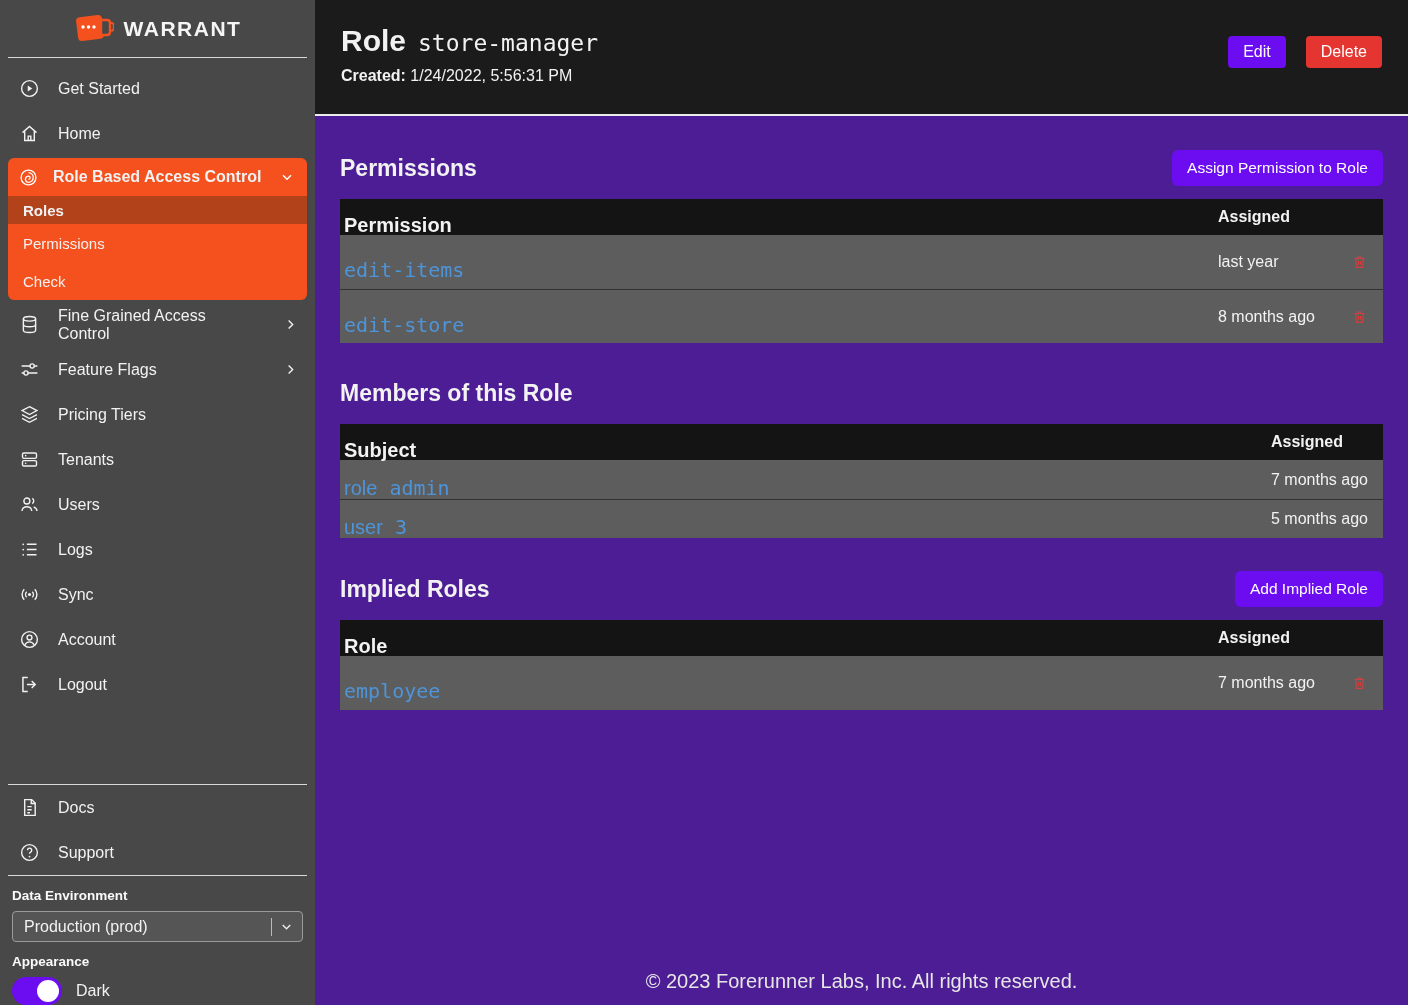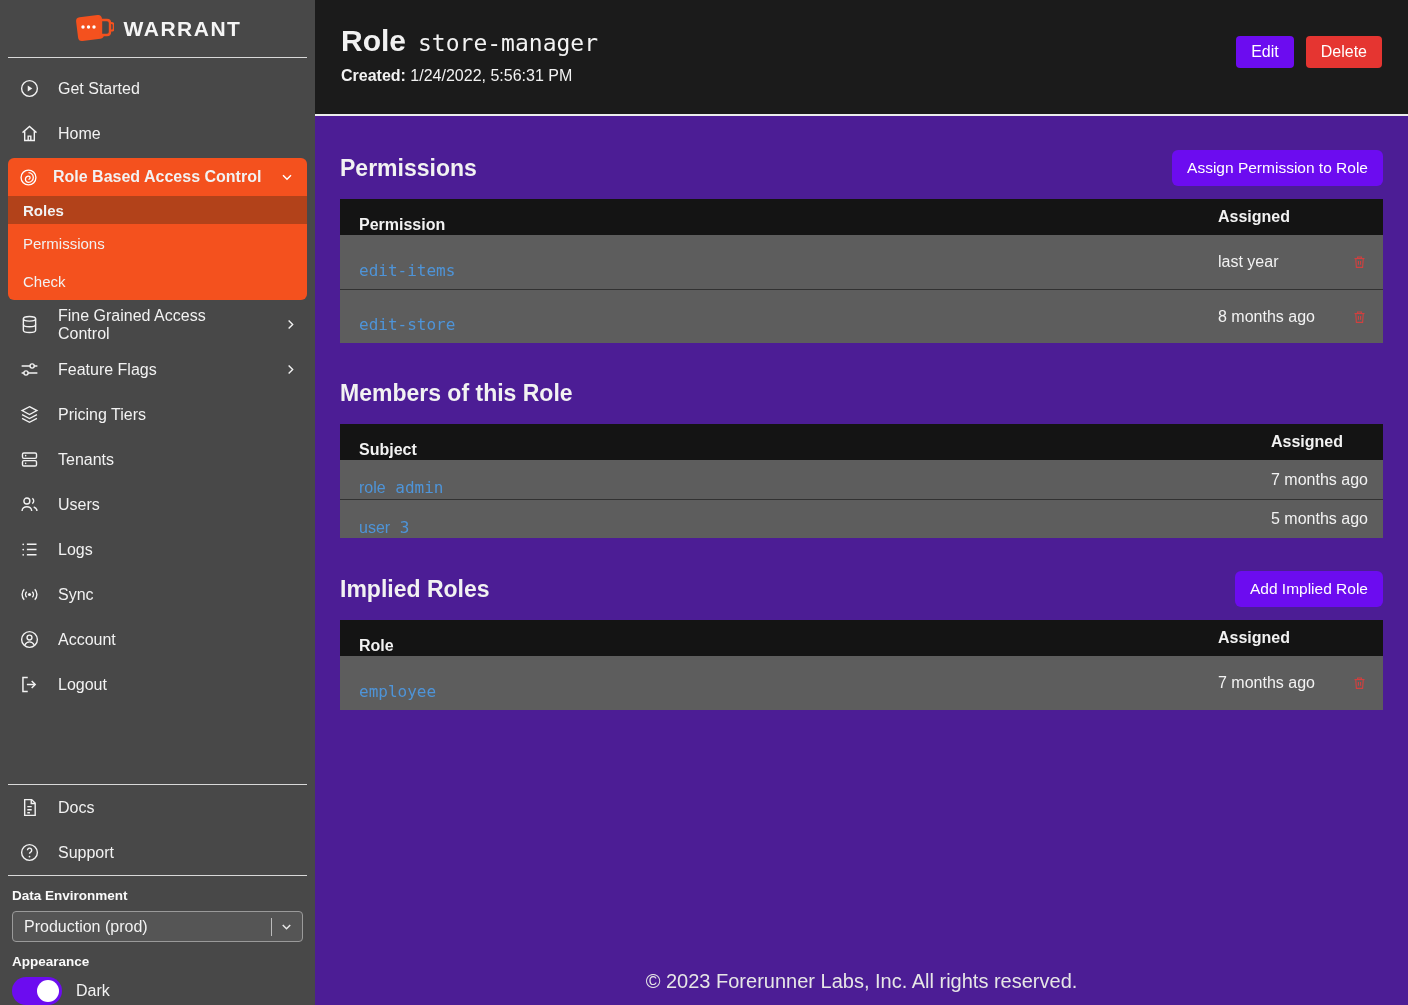--- a/index.html
+++ b/index.html
@@ -69,21 +69,21 @@
   .main-header {
     height:116px; background:#1b1b1b; border-bottom:2px solid #ececec;
     padding:0 26px; display:flex; justify-content:space-between; flex-shrink:0;
   }
   .mh-left { padding-top:24px; }
   .title-row { display:flex; align-items:baseline; gap:12px; }
   .entity-type { font-size:30px; font-weight:bold; }
   .entity-id { font-family:"DejaVu Sans Mono", monospace; font-size:23px; font-weight:500; }
   .created-row { font-size:16px; margin-top:9px; }
   .created-label { font-weight:bold; }
-  .mh-actions { padding-top:36px; display:flex; gap:12px; align-items:flex-start; }
+  .mh-actions { padding-top:36px; display:flex; gap:20px; align-items:flex-start; }
   .btn {
     border:none; color:#ffffff; font-size:16px; border-radius:4px;
     padding:7px 15px; cursor:pointer; font-family:"Liberation Sans", sans-serif;
   }
   .btn-purple { background:#6c0cf0; }
   .btn-red { background:#e53531; }
 
   .content { flex:1; padding:34px 25px 0; }
   .section { margin-bottom:33px; }
   .section-head {
@@ -99,21 +99,21 @@
 
   .table { width:100%; }
   .t-head {
     display:flex; align-items:center; height:36px; background:#141414;
     font-size:16px; font-weight:bold;
   }
   .t-row { display:flex; align-items:center; background:#5d5d5d; }
   .t-row + .t-row { border-top:1px solid #323232; }
   .row-tall { height:54px; }
   .row-short { height:39px; }
-  .cell-name { flex:1; padding-left:19px; font-size:16px;margin-top:16px; }
+  .cell-name { flex:1; padding-left:4px; font-size:20px;margin-top:16px; }
   .cell-name a, .mono-link {
     color:#4e94d8; text-decoration:none; cursor:pointer;
     font-family:"DejaVu Sans Mono", monospace;
   }
   .subject-type { color:#4e94d8; font-family:"Liberation Sans", sans-serif; }
   .cell-assigned { width:118px; font-size:16px; color:#f2f2f2; }
   .cell-assigned-wide { width:112px; font-size:16px; color:#f2f2f2; }
   .cell-trash { width:47px; display:flex; justify-content:center; }
   .trash-btn { background:none; border:none; padding:0; cursor:pointer; line-height:0; }
 

